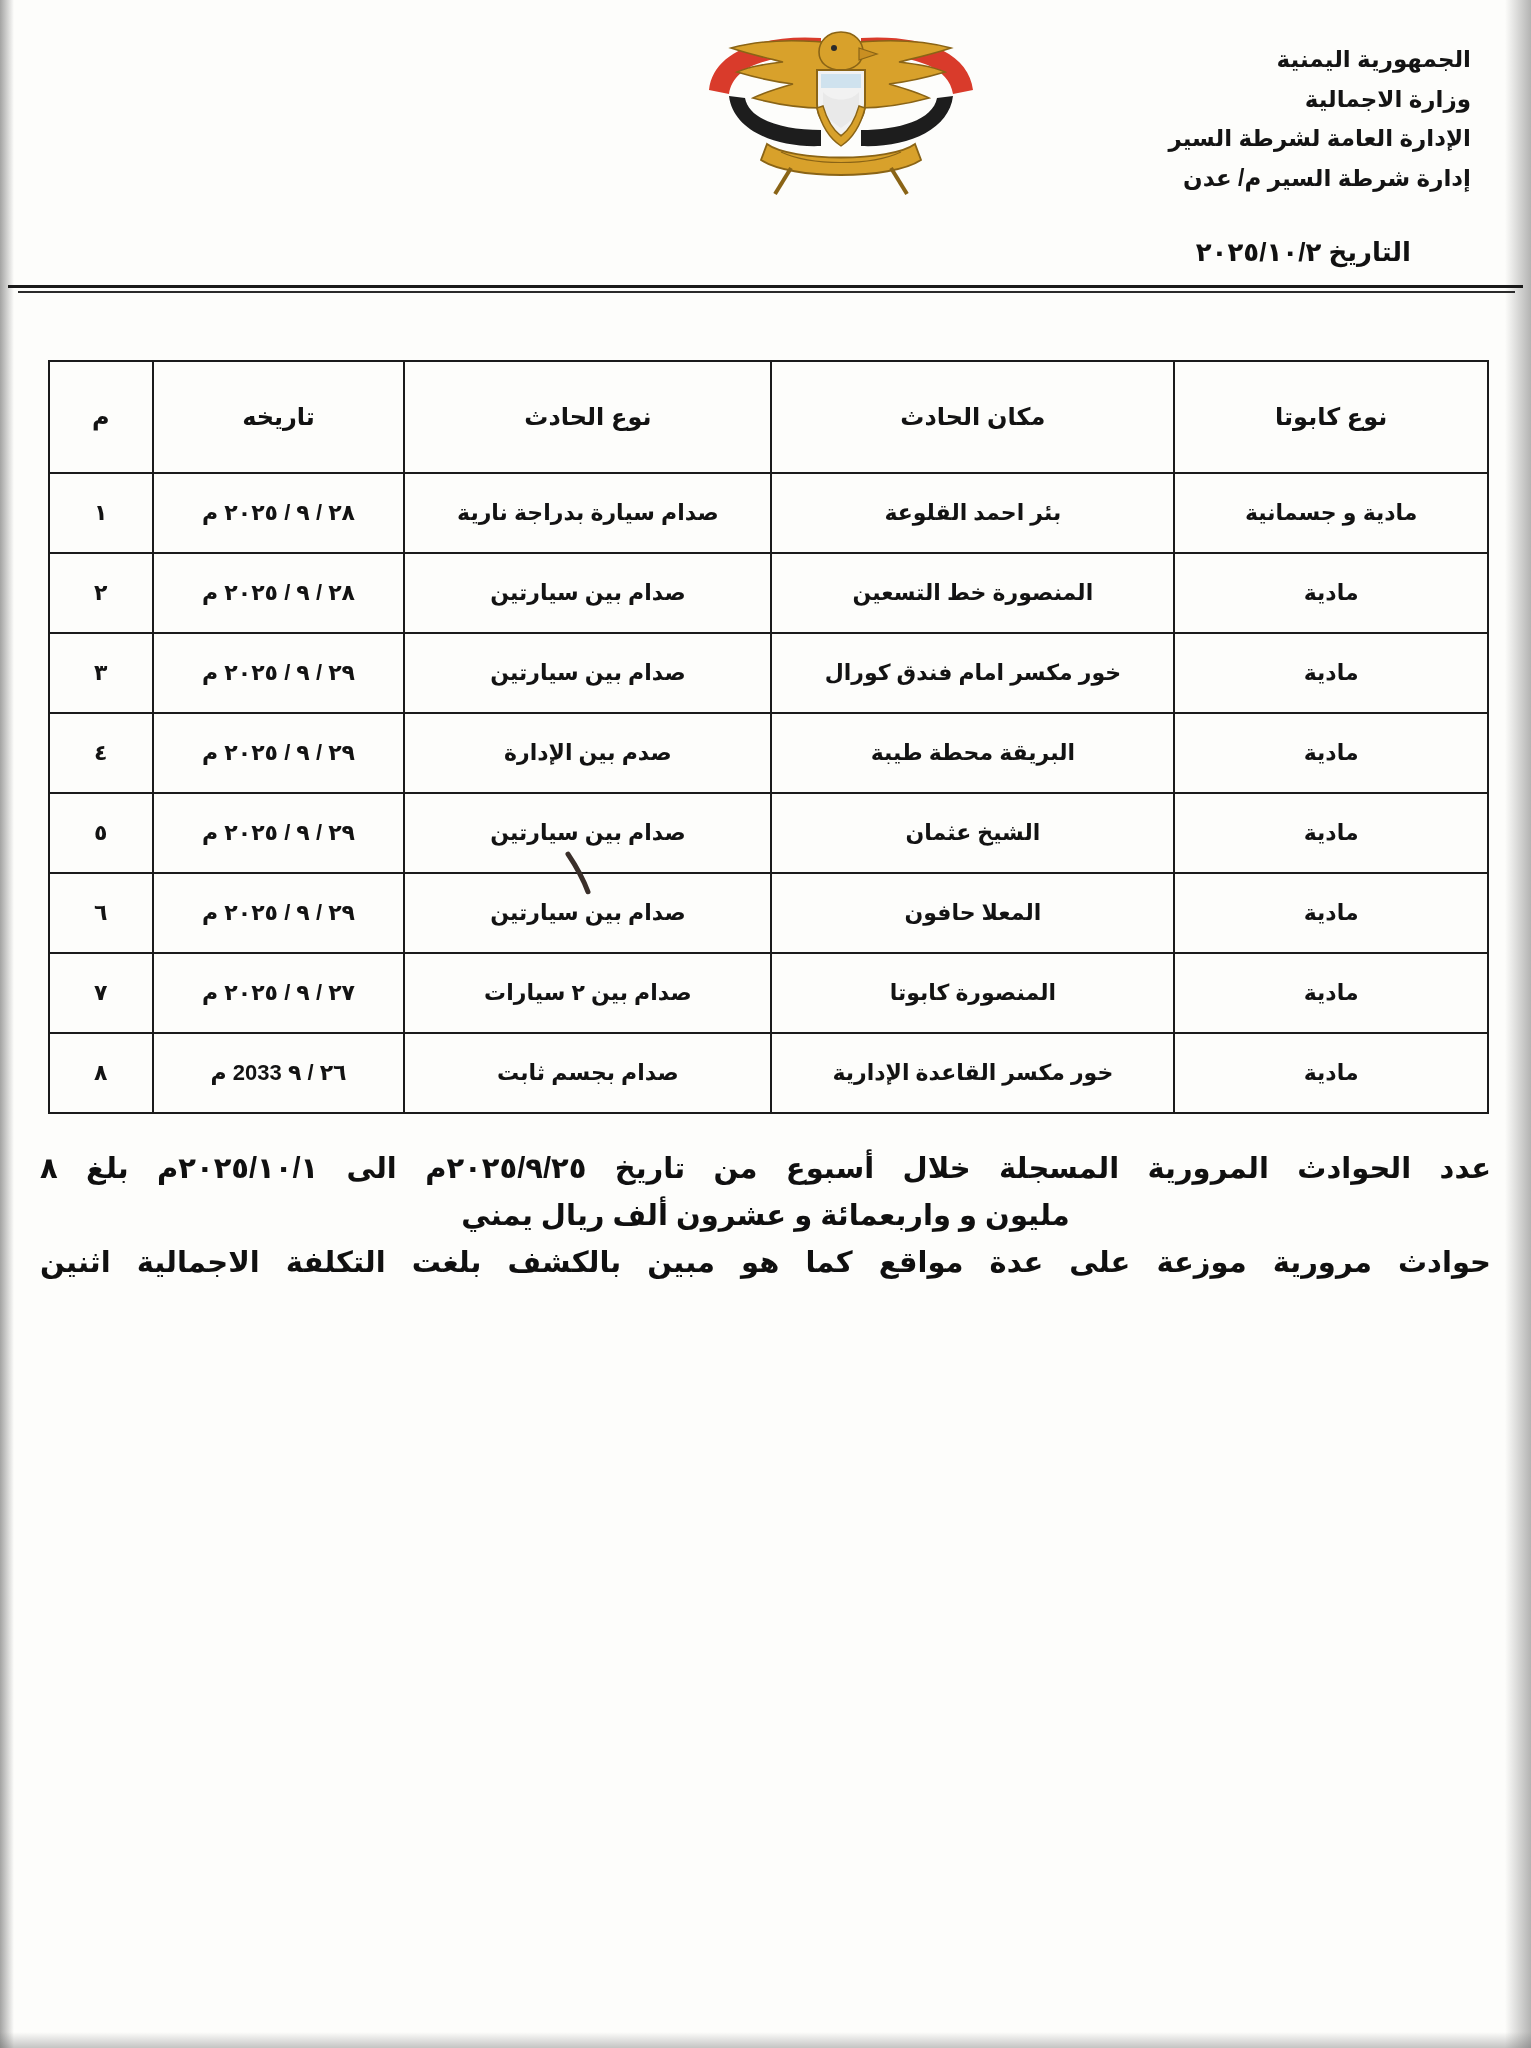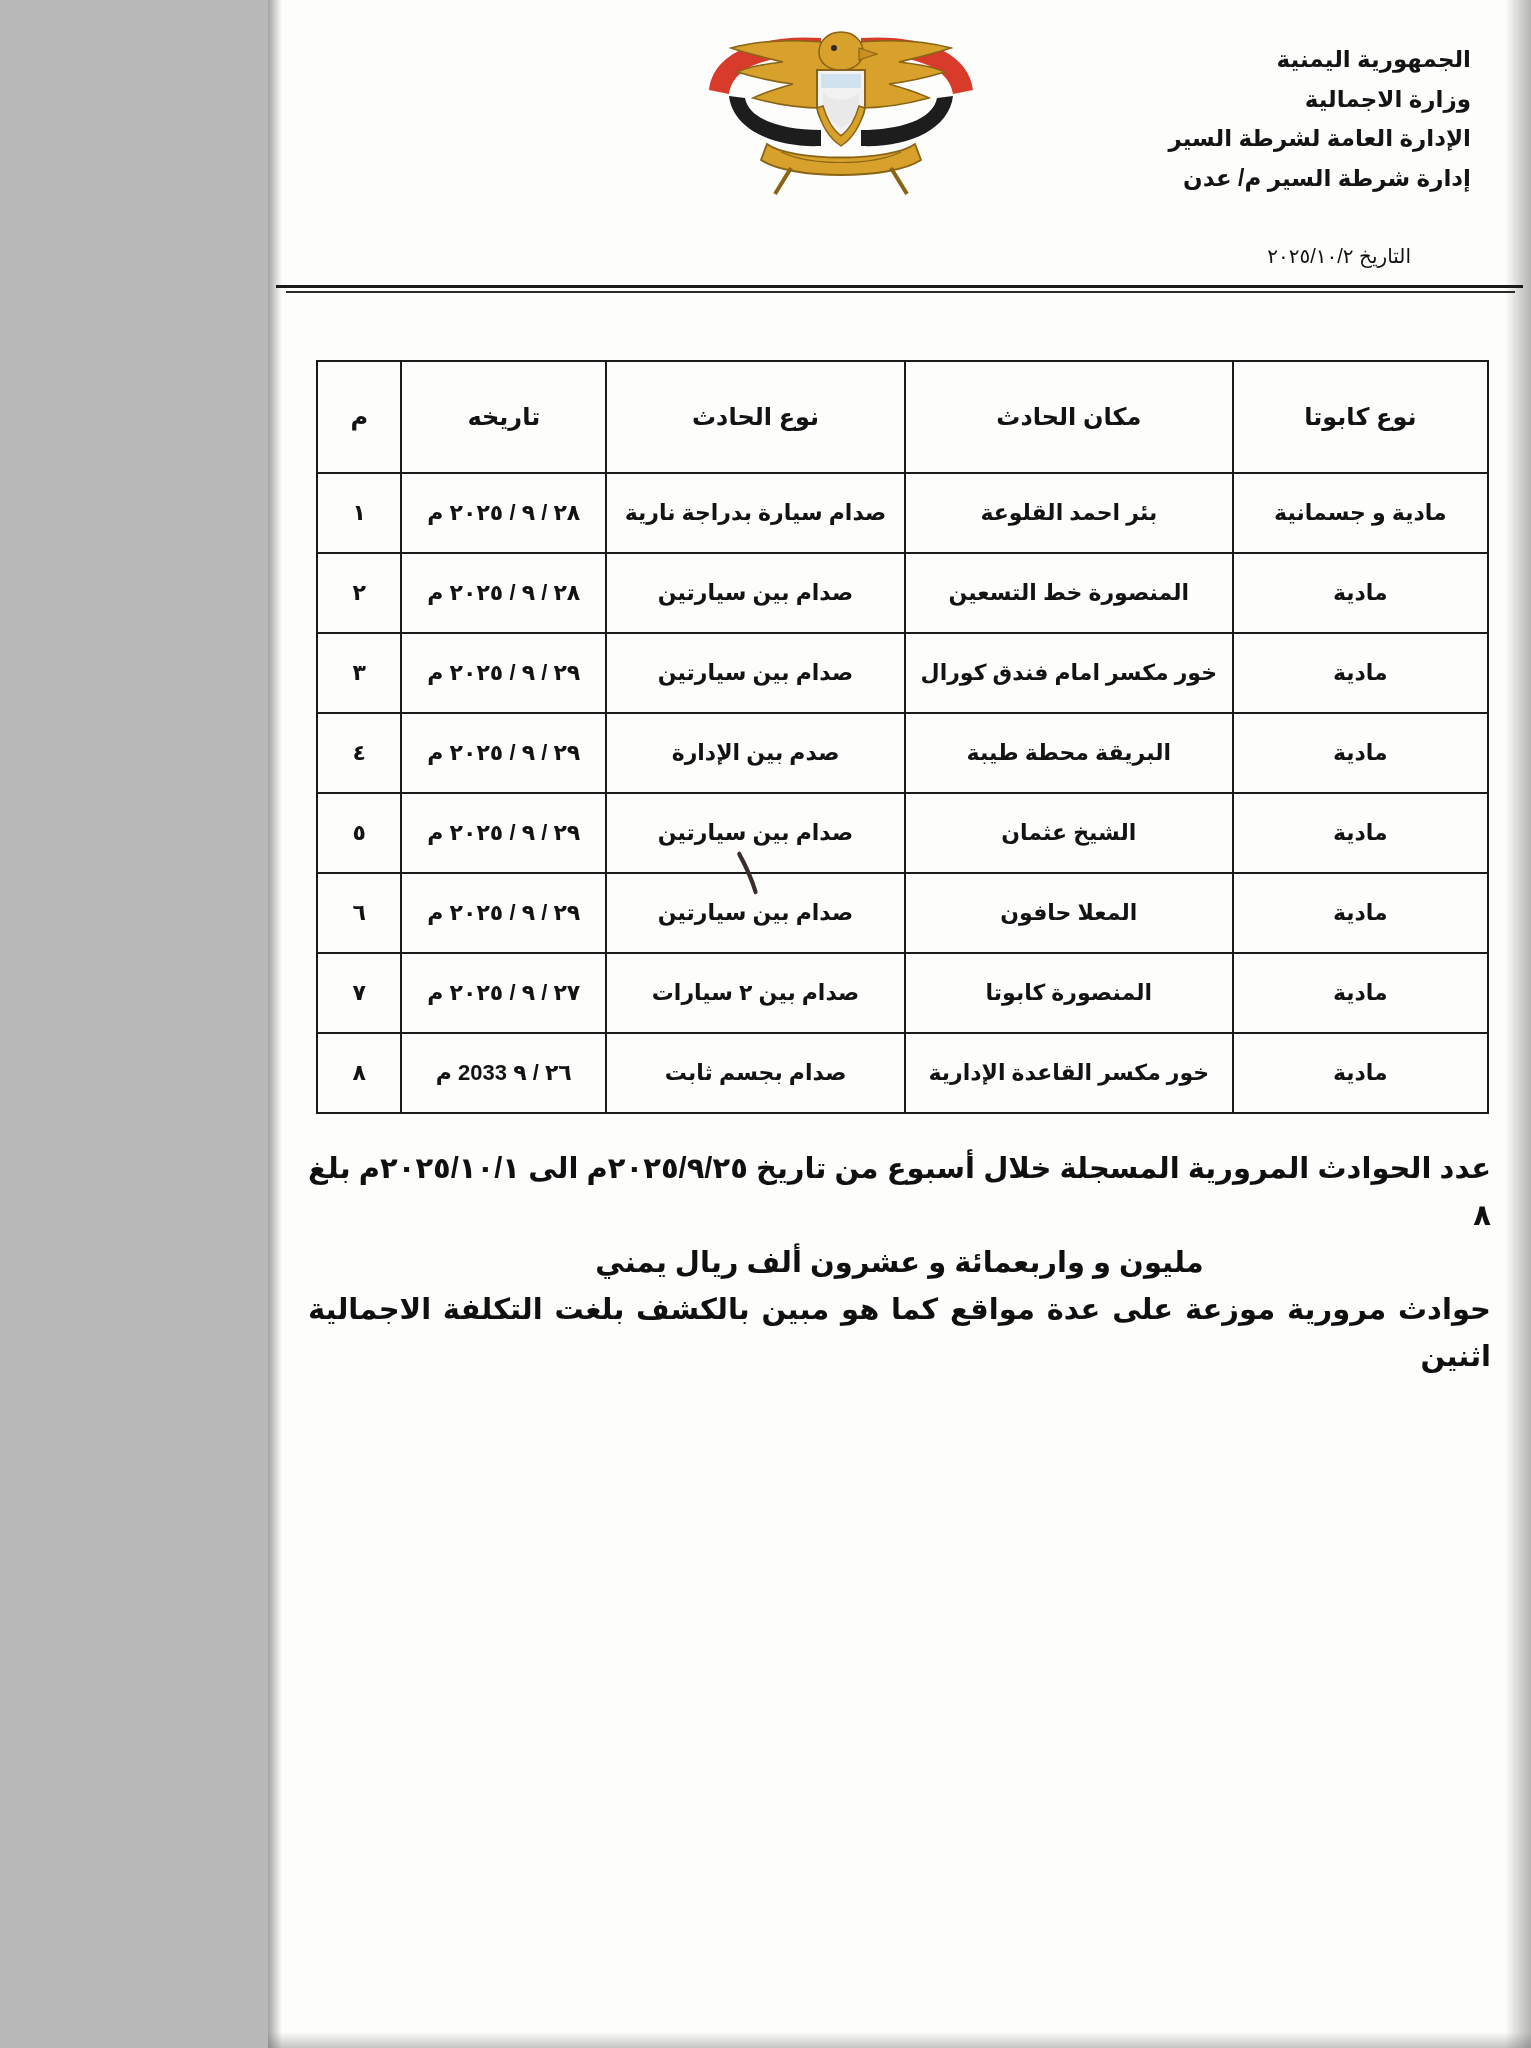--- a/index.html
+++ b/index.html
@@ -2,21 +2,21 @@
 <html lang="ar" dir="rtl"><head>
 <meta charset="utf-8">
 <style>
   html, body {
     margin: 0;
     padding: 0;
     background: #b9b9b9;
   }
   .page {
     position: relative;
-    width: 1263px;
+    width: 1531px;
     height: 2048px;
     background: #fdfdfb;
     overflow: hidden;
     font-family: "Liberation Sans", "DejaVu Sans", sans-serif;
     color: #111;
   }
   
   .scan-edge-left {
     position: absolute;
     left: 0; top: 0;
@@ -61,24 +61,24 @@
     position: absolute;
     top: 0;
     right: 480px;
     width: 340px;
     height: 185px;
   }
   .emblem svg { width: 100%; height: 100%; display: block; }
 
   .date-line {
     position: absolute;
-    top: 244px;
+    top: 237px;
     right: 120px;
-    font-size: 20px;
-    font-weight: normal;
+    font-size: 26px;
+    font-weight: bold;
     color: #111;
     white-space: nowrap;
     direction: rtl;
   }
   .hrule {
     position: absolute;
     top: 285px;
     left: 8px;
     right: 8px;
     height: 3px;

